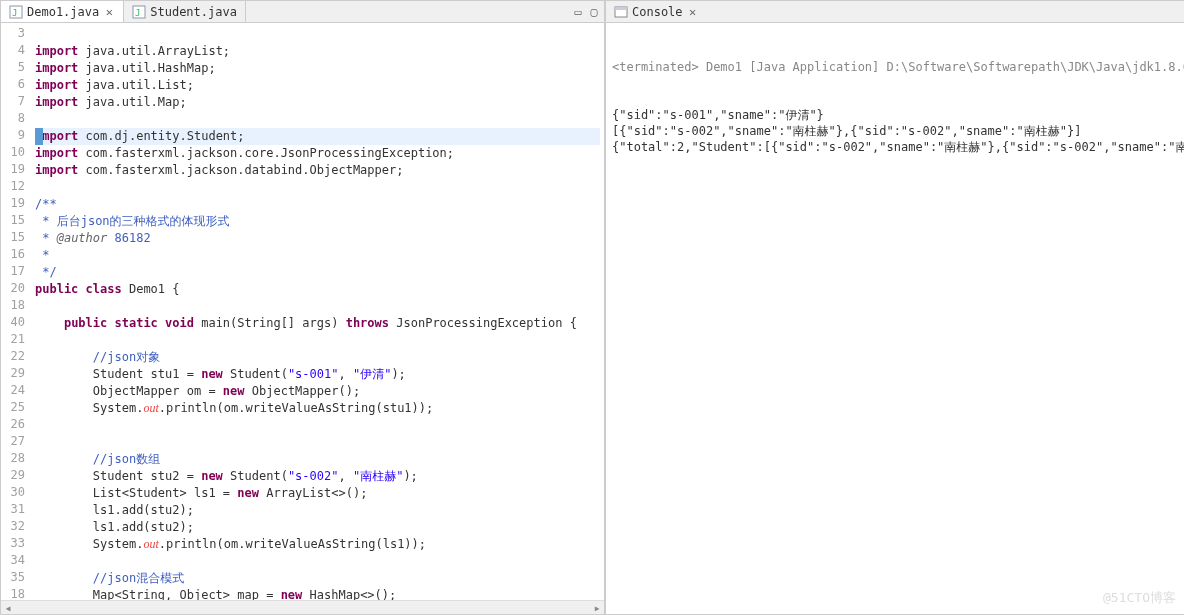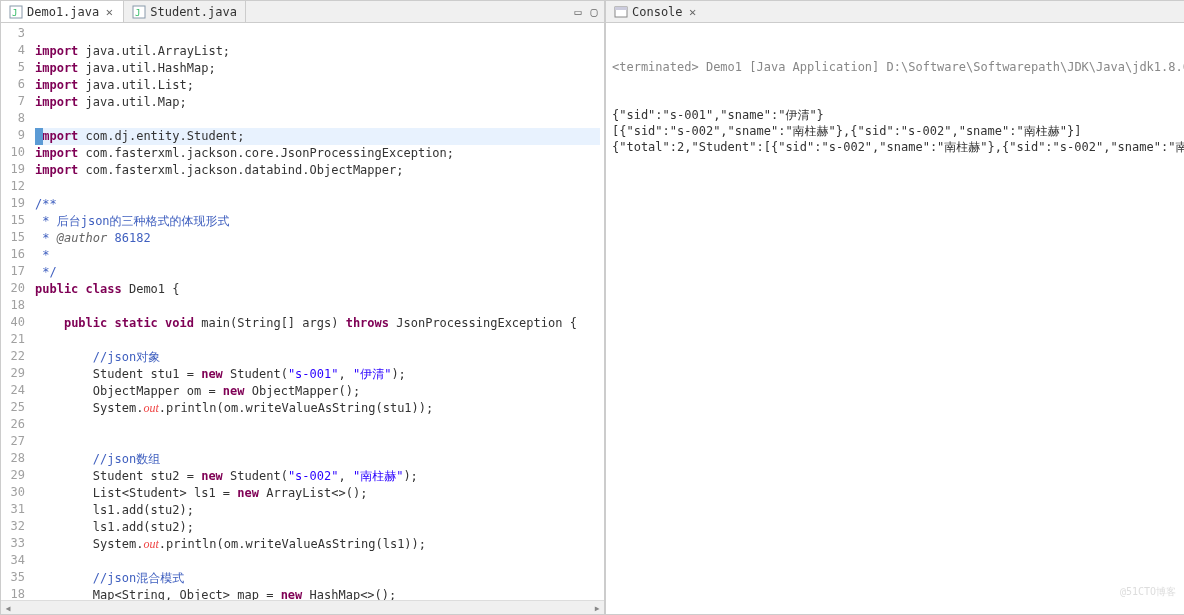--- a/index.html
+++ b/index.html
@@ -24,21 +24,21 @@
 .kw { color:#7f0055; font-weight:bold; }
 .str { color:#2a00ff; }
 .cmt { color:#3f5fbf; }
 .ann { color:#646464;font-style:italic; }
 .fld { color:#ef4444; font-style:italic;font-family:Liberation Serif, serif; }
 .todo { color:#3f5fbf; }
 .console-body { flex:1; padding:4px 6px; font-family:Consolas,Menlo,monospace; font-size:12px; overflow:auto; white-space:pre; line-height:16px; }
 .term { color:#888; }
 .scrollbar-h { height:14px; background:#f0f0f0; border-top:1px solid #ddd; display:flex; align-items:center; }
 .scroll-arrow { width:14px; height:14px; display:flex; align-items:center; justify-content:center; color:#888; cursor:pointer; }
-.watermark { position:fixed; right:8px; bottom:16px; color:#ddd; font-size:10px; pointer-events:none; }
+.watermark { position:fixed; right:8px; bottom:8px; color:#ddd; font-size:13px; pointer-events:none; }
 </style>
 </head>
 <body>
 
 <div class="panel editor">
   <div class="tabs">
     <div class="tab">
       <span class="tab-icon">
         <svg width="14" height="14" viewBox="0 0 14 14">
             <rect x="1" y="1" width="12" height="12" fill="#fff" stroke="#89a"></rect>

